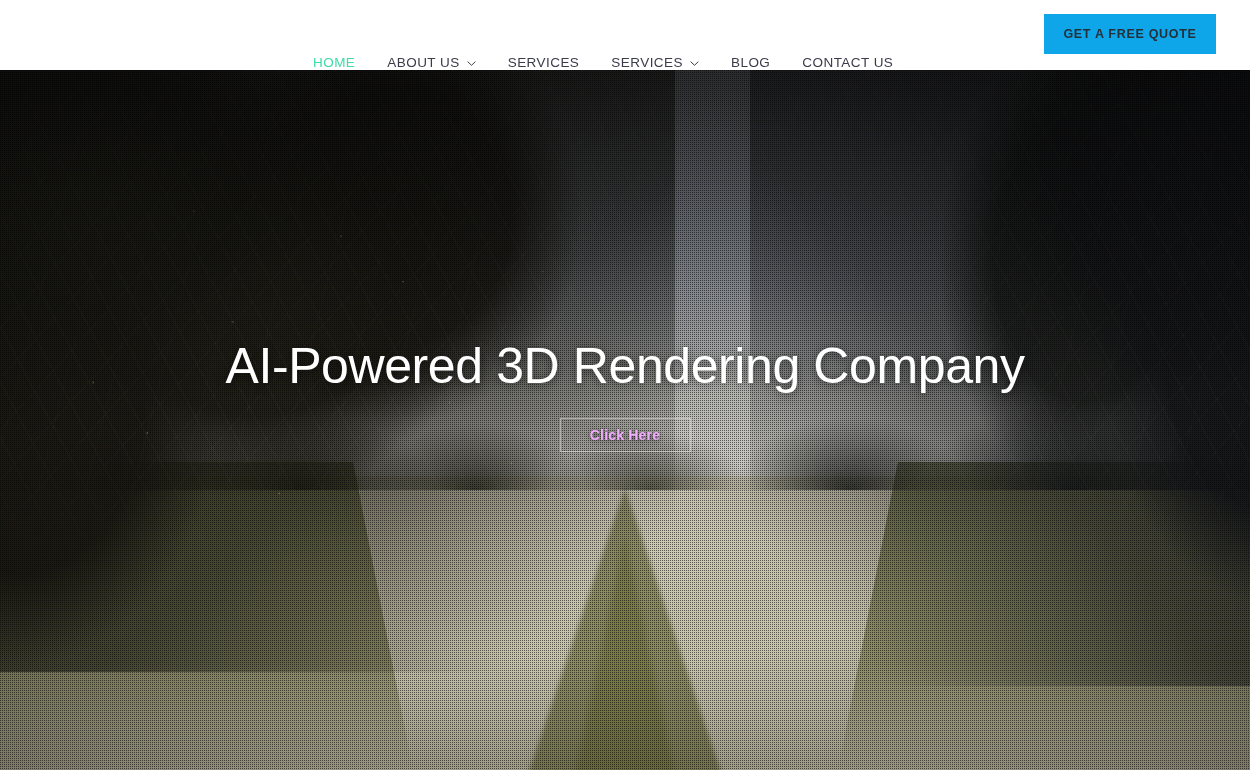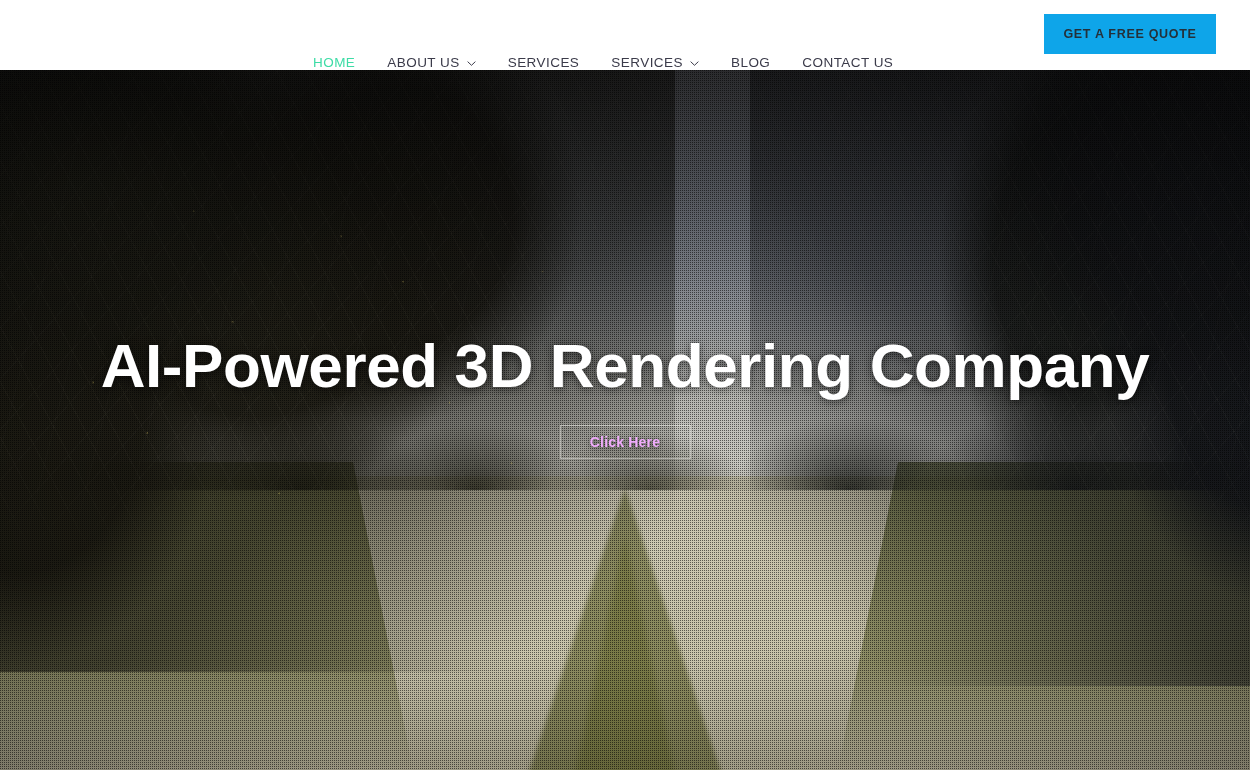--- a/index.html
+++ b/index.html
@@ -225,22 +225,22 @@
   .hero-content{
     position:absolute; inset:0;
     display:flex; flex-direction:column;
     align-items:center; justify-content:center;
     padding-bottom:48px;
     text-align:center;
     z-index:5;
   }
   .hero-title{
     font-family:"Liberation Sans", sans-serif;
-    font-weight:700;
-    font-size:62px;
+    font-weight:400;
+    font-size:50px;
     line-height:1.05;
     color:#ffffff;
     letter-spacing:-0.4px;
     text-shadow:0 2px 10px rgba(0,0,0,0.55);
     white-space:nowrap;
   }
   .hero-sub{
     margin-top:22px;
     font-family:"Liberation Sans", sans-serif;
     font-weight:300;

